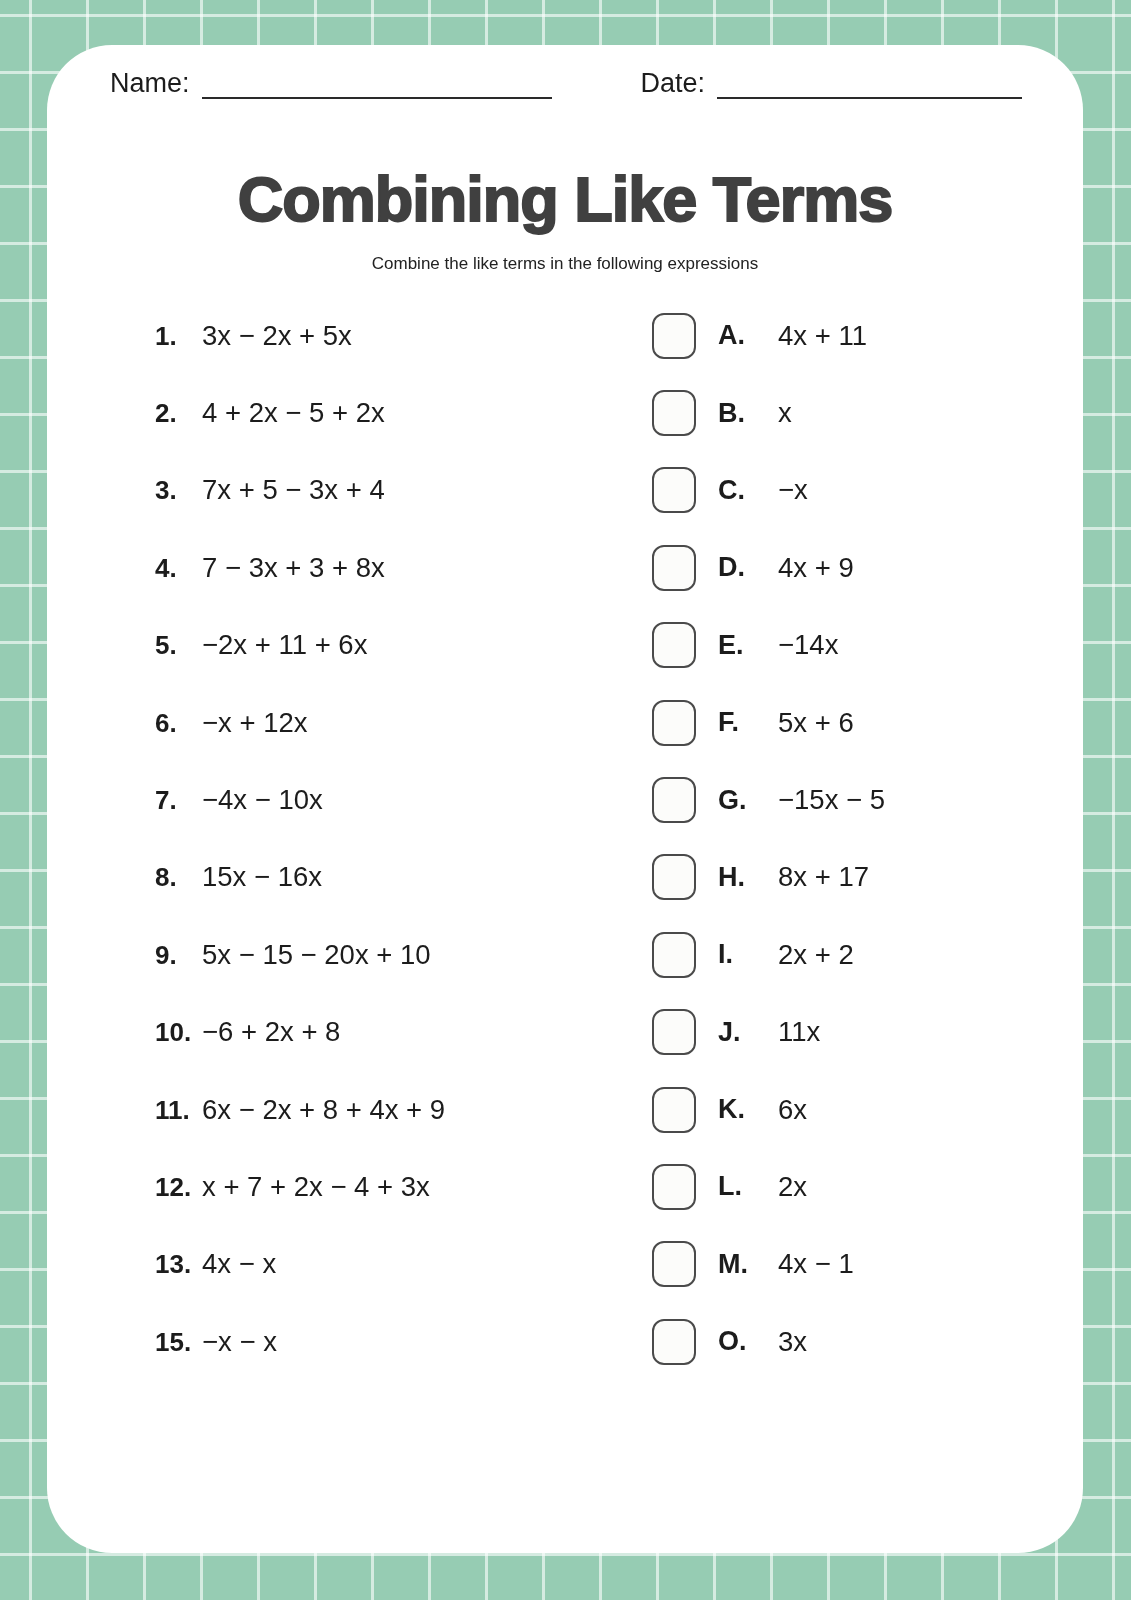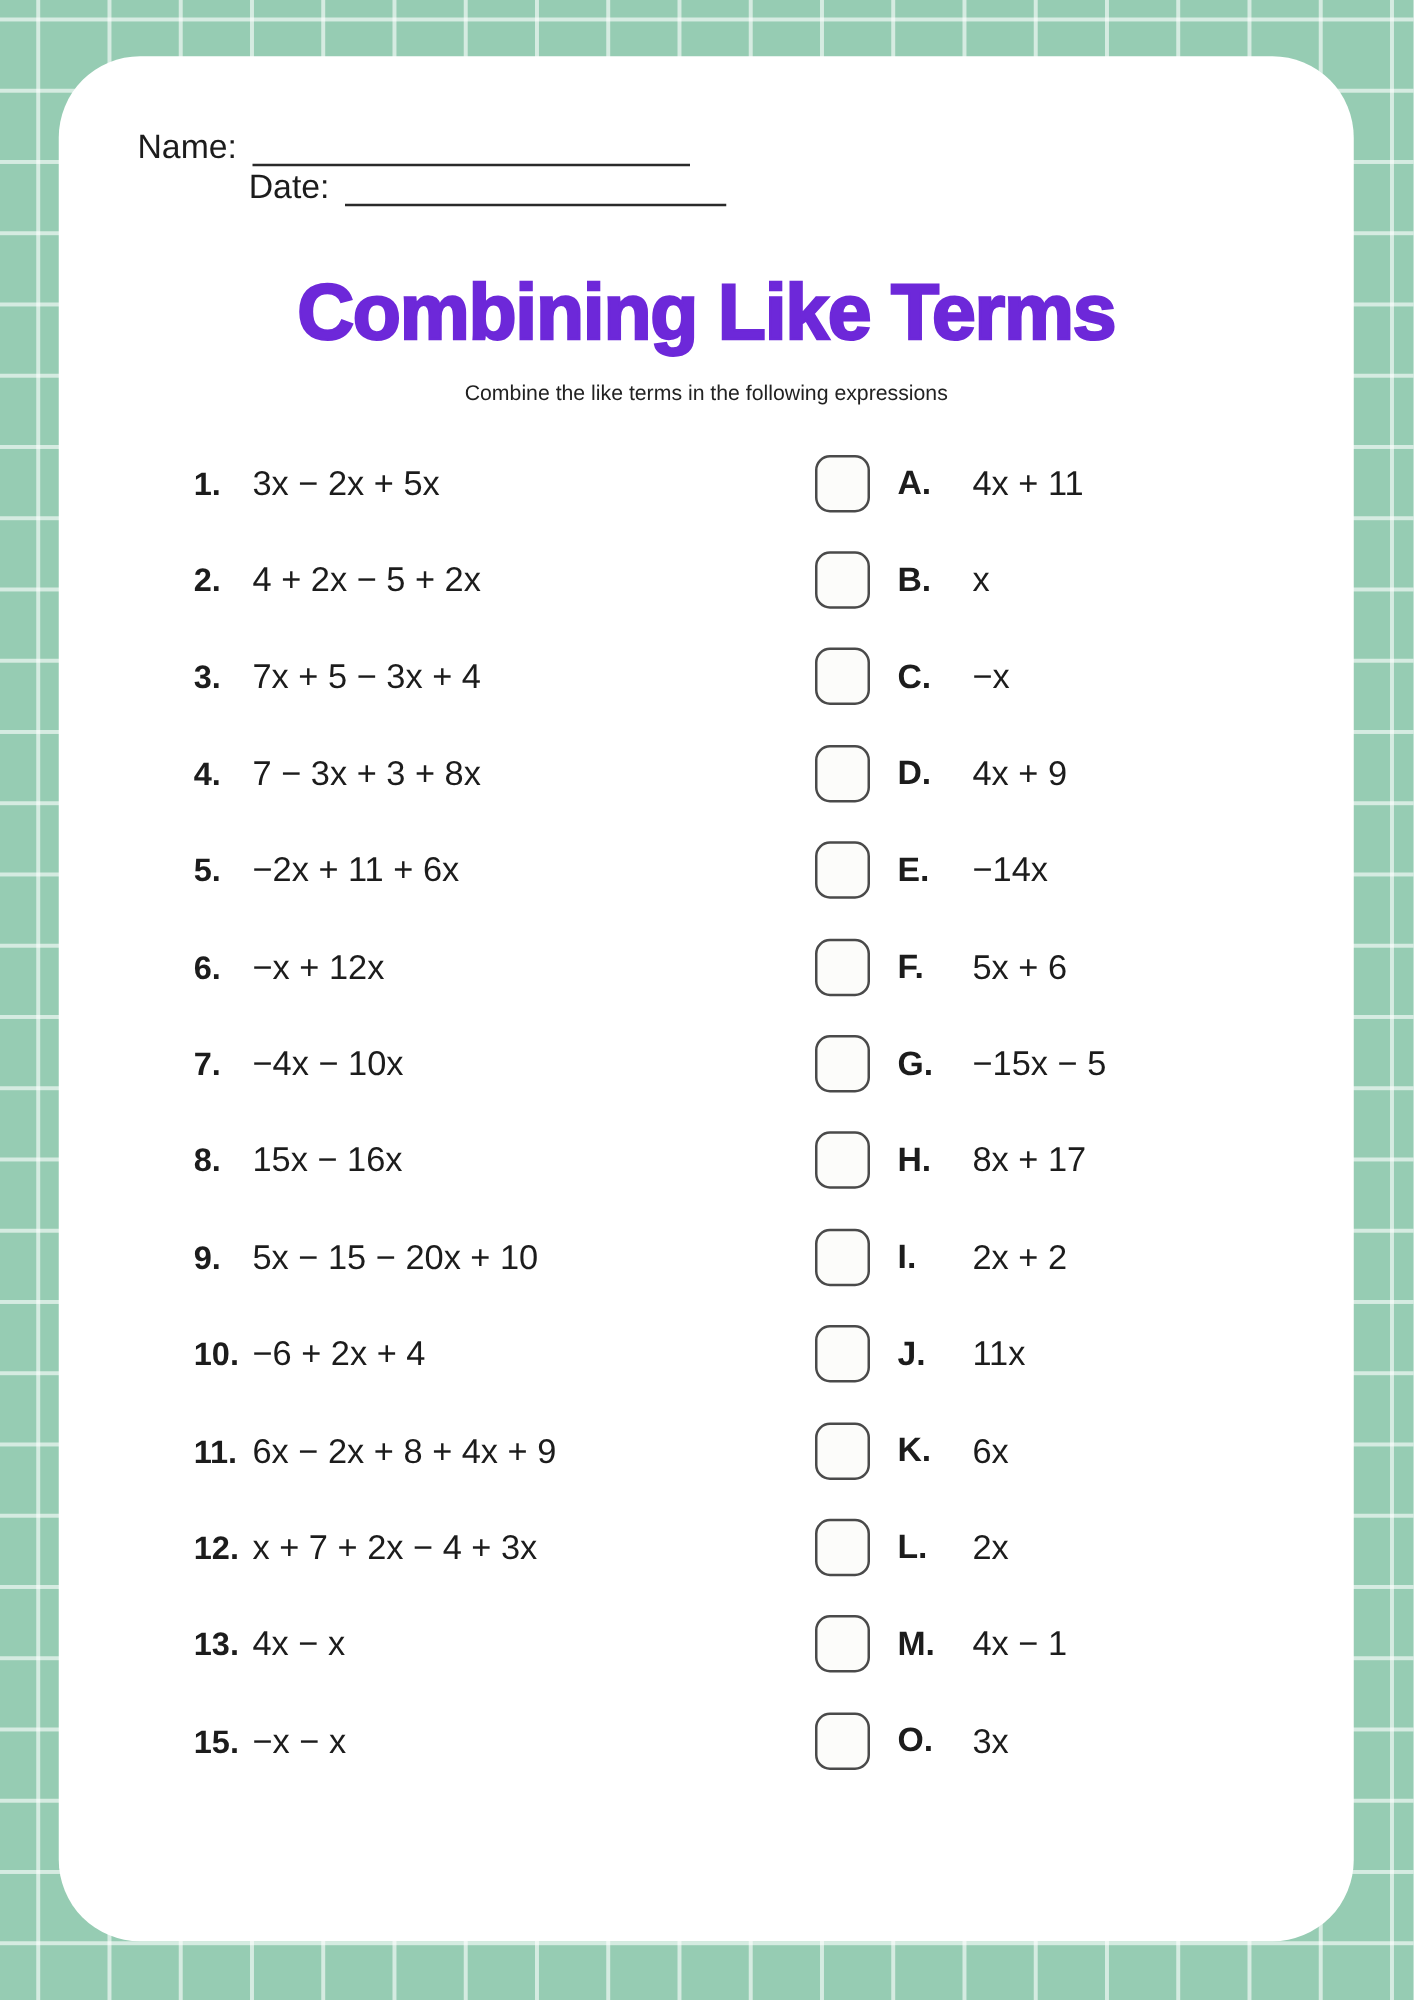--- a/index.html
+++ b/index.html
@@ -20,35 +20,35 @@
       linear-gradient(to right, var(--grid-line) 0 3px, transparent 3px),
       linear-gradient(to bottom, var(--grid-line) 0 3px, transparent 3px);
     background-size:57px 57px;
     background-position:29px 14px;
   }
   .card{
     position:absolute;left:47px;top:45px;width:1036px;height:1508px;
     background:var(--card);border-radius:65px;
   }
   .header-fields{
-    display:flex;align-items:flex-start;
-    margin:56px 60px 0 63px;
-    font-size:27px;line-height:32px;flex-direction:column;
+    display:flex;align-items:flex-end;
+    margin:22px 60px 0 63px;
+    font-size:27px;line-height:32px;
   }
   .field-group{display:flex;align-items:flex-end;}
   .field-label{white-space:nowrap;}
   .field-line{border-bottom:2px solid var(--line);height:30px;margin-left:12px;}
   .name-line{width:350px;}
   .date-group{margin-left:89px;}
   .date-line{width:305px;}
   .title{
-    margin-top:50px;text-align:center;
+    margin-top:65px;text-align:center;
     font-size:63px;line-height:70px;font-weight:700;letter-spacing:-1px;
     -webkit-text-stroke:2px currentColor;
-    color:#6d28d9;
+    color:#404040;
   }
   .subtitle{
     margin-top:15px;text-align:center;
     font-size:17px;line-height:30px;color:#222;
   }
   .rows{margin-top:18px;padding-left:108px;}
   .row{height:77.4px;display:flex;align-items:center;}
   .problem{width:497px;display:flex;align-items:baseline;font-size:27.5px;}
   .num{font-weight:700;width:47px;flex:none;font-size:26px;}
   .answer{display:flex;align-items:center;}
@@ -188,21 +188,21 @@
     <div class="answer">
       <span class="checkbox"></span>
       <span class="letter">I.</span>
       <span class="result">2x + 2</span>
     </div>
   </div>
 
   <div class="row">
     <div class="problem">
       <span class="num">10.</span>
-      <span class="expr">−6 + 2x + 4</span>
+      <span class="expr">−6 + 2x + 8</span>
     </div>
     <div class="answer">
       <span class="checkbox"></span>
       <span class="letter">J.</span>
       <span class="result">11x</span>
     </div>
   </div>
 
   <div class="row">
     <div class="problem">

